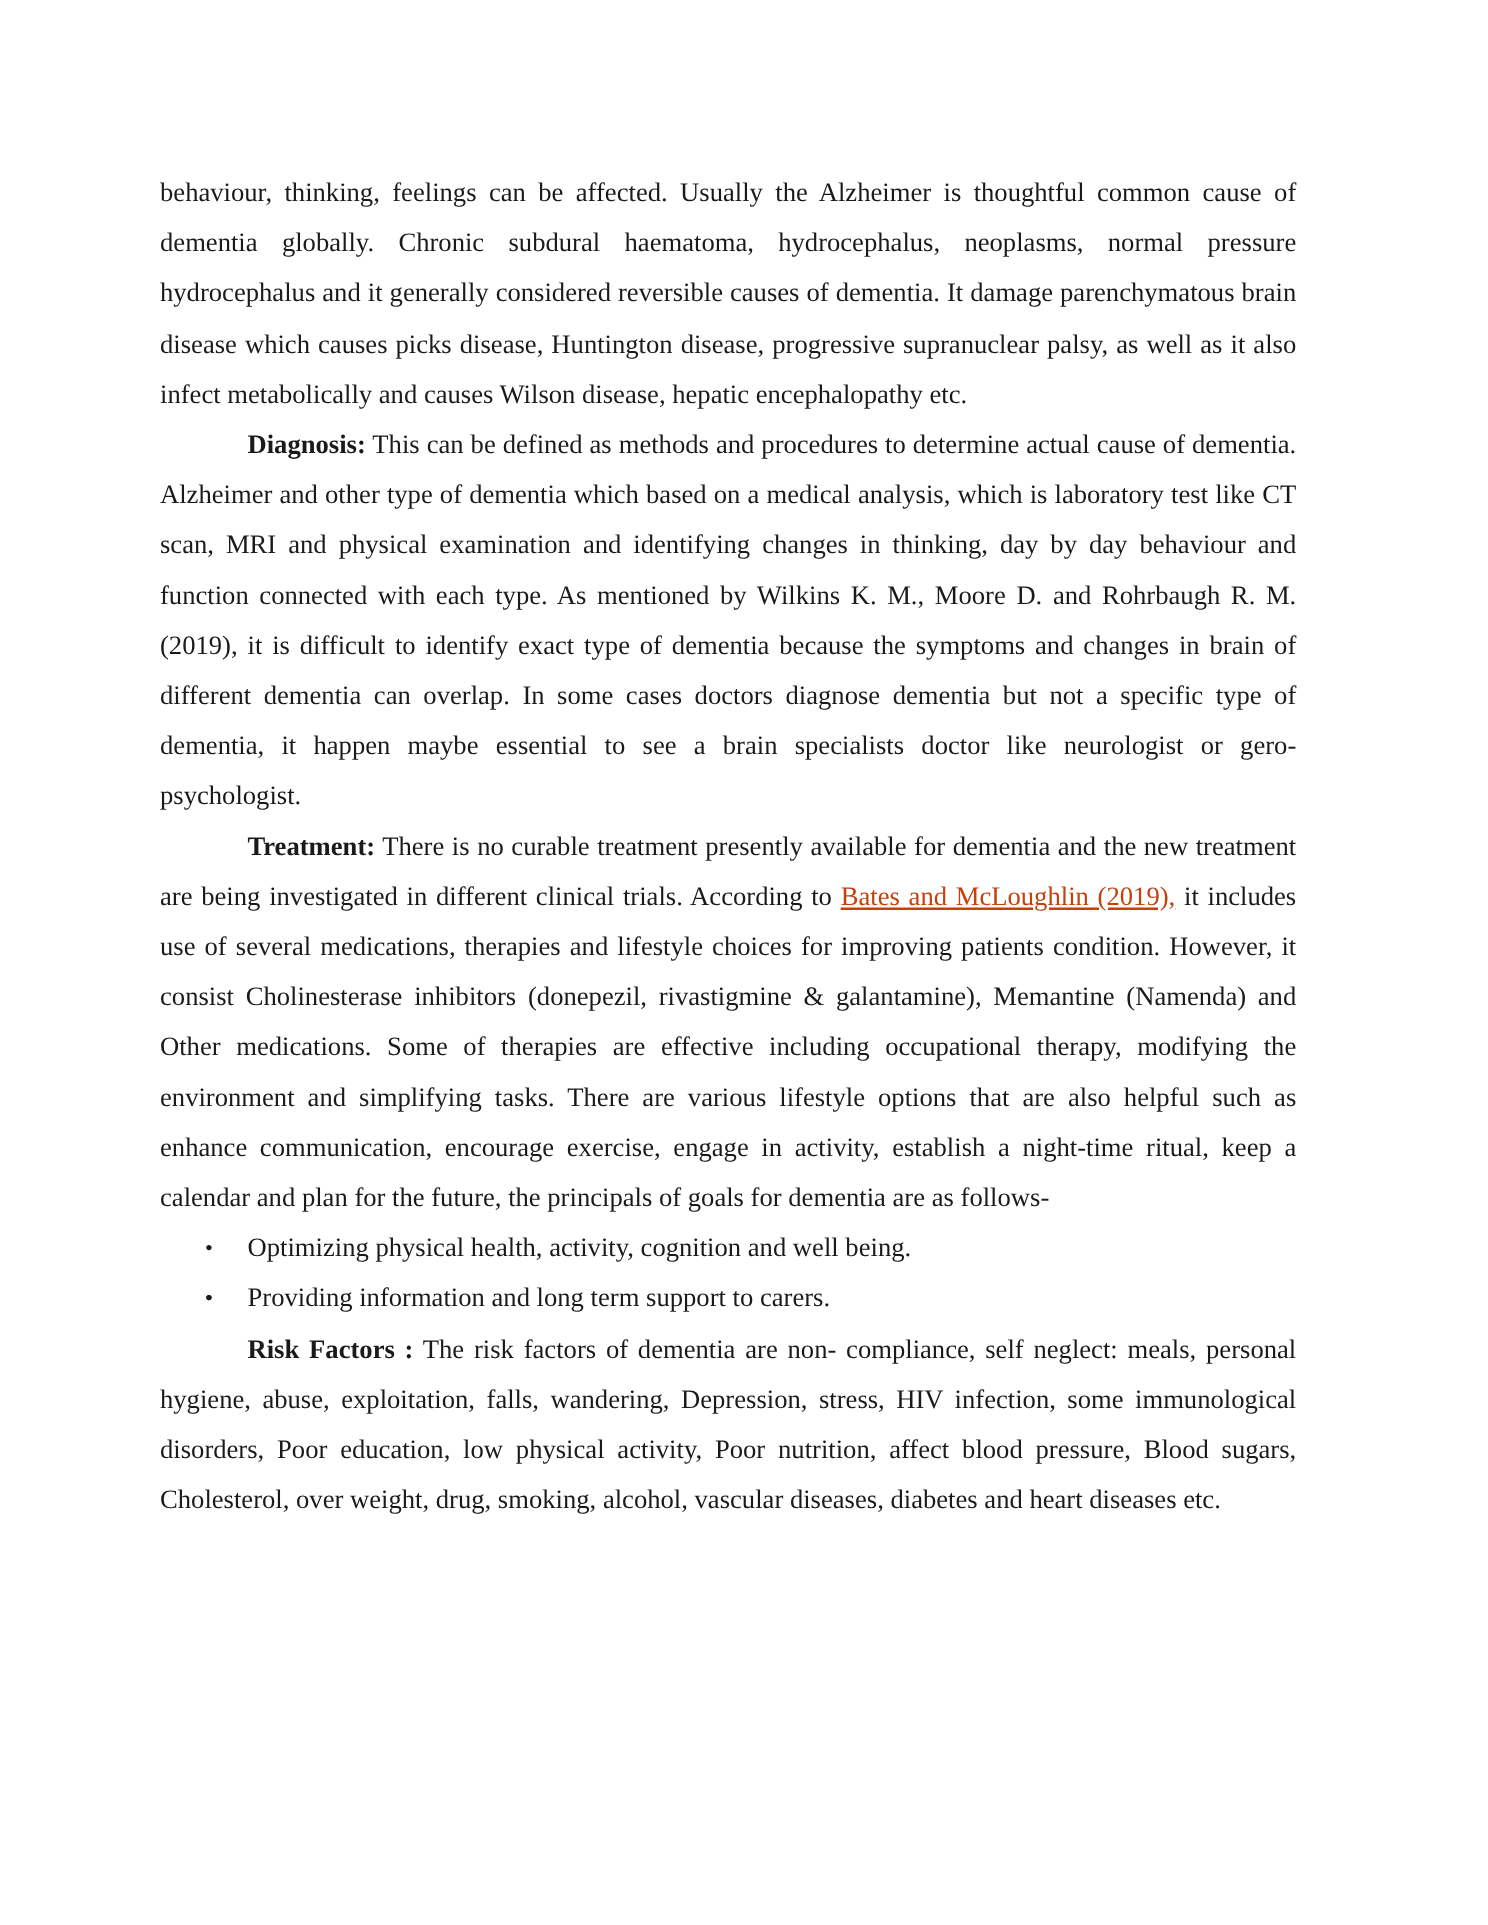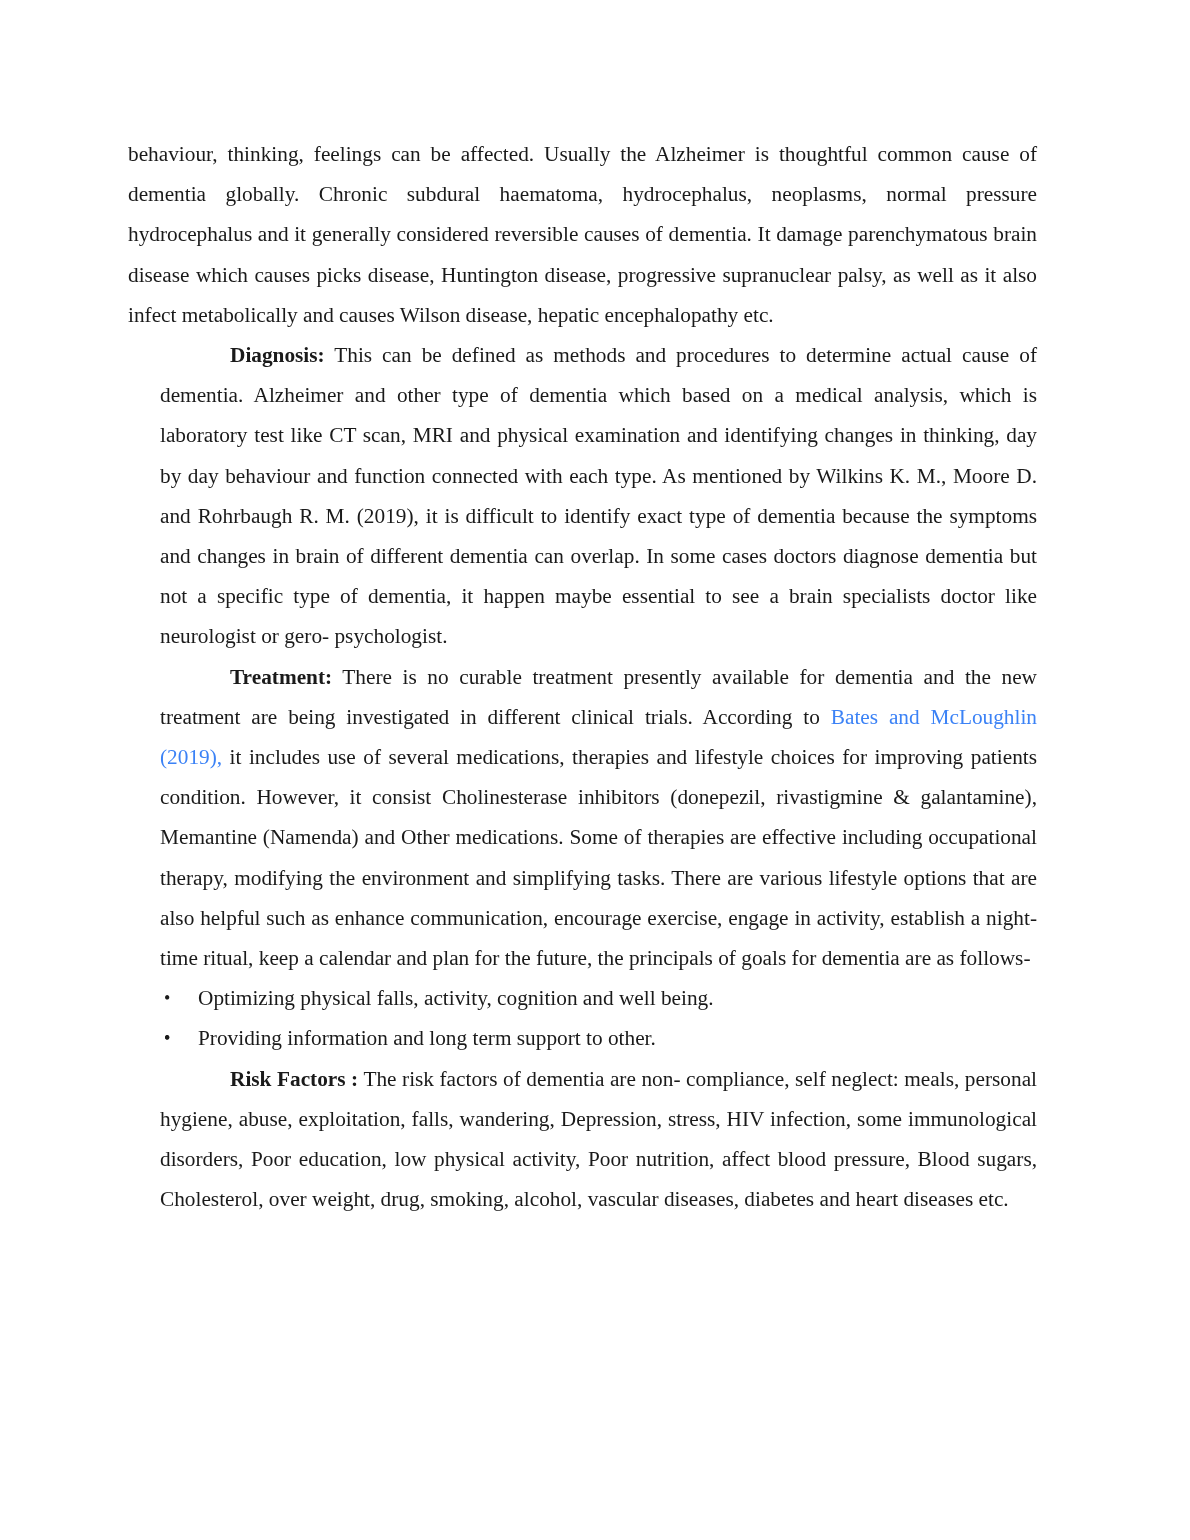--- a/index.html
+++ b/index.html
@@ -3,41 +3,41 @@
 <meta charset="utf-8">
 <style>
   html, body { margin: 0; padding: 0; background: #ffffff; }
   body { width: 1190px; height: 1540px; position: relative; overflow: hidden; }
   .page {
     position: absolute; left: 128px; top: 134px; width: 909px;
     font-family: "Liberation Serif", "DejaVu Serif", serif;
     font-size: 21.3px; line-height: 40.2px; color: #1a1a1a;
   }
   .para { margin: 0; text-align: justify; }
-  .indent { text-indent: 70px; margin-left: 32px; }
+  .indent { text-indent: 70px; }
   .bold { font-weight: bold; }
-  .cite { color: #3b82f6; }
+  .cite { color: #c2410c; text-decoration: underline; }
   ul.goals { list-style: none; margin: 0; padding: 0; }
   ul.goals li { position: relative; padding-left: 70px; }
   ul.goals li .bullet {
     position: absolute; left: 36px; top: 0; font-size: 18px;
   }
 </style>
 </head>
 <body>
 
 <div class="page">
 
   <p class="para">behaviour, thinking, feelings can be affected. Usually the Alzheimer is thoughtful common cause of dementia globally. Chronic subdural haematoma, hydrocephalus, neoplasms, normal pressure hydrocephalus and it generally considered reversible causes of dementia. It damage parenchymatous brain disease which causes picks disease, Huntington disease, progressive supranuclear palsy, as well as it also infect metabolically and causes Wilson disease, hepatic encephalopathy etc.</p>
 
   <p class="para indent"><span class="bold">Diagnosis:</span><span> This can be defined as methods and procedures to determine actual cause of dementia. Alzheimer and other type of dementia which based on a medical analysis, which is laboratory test like CT scan, MRI and physical examination and identifying  changes in thinking, day by day behaviour and function connected with each type. As mentioned by Wilkins K. M., Moore D. and Rohrbaugh R. M. (2019), it is difficult to identify exact type of dementia because the symptoms and changes in brain of different dementia can overlap. In some cases doctors diagnose dementia but not a specific type of dementia, it happen maybe essential to see a brain specialists doctor like neurologist or gero- psychologist.</span></p>
 
   <p class="para indent"><span class="bold">Treatment:</span><span> There is no curable treatment presently available for dementia and the new treatment are being investigated in different clinical trials. According to </span><span class="cite">Bates and McLoughlin (2019),</span><span> it includes use of several medications, therapies and lifestyle choices for improving patients condition. However, it consist Cholinesterase inhibitors (donepezil, rivastigmine &amp; galantamine), Memantine (Namenda) and Other medications. Some of therapies are effective including occupational therapy, modifying the environment and simplifying tasks. There are various lifestyle options that are also helpful such as enhance communication, encourage exercise, engage in activity, establish a night-time ritual, keep a calendar and plan for the future, the principals of goals for dementia are as follows-</span></p>
 
   <ul class="goals">
-    <li><span class="bullet">•</span><span>Optimizing physical falls, activity, cognition and well being.</span></li>
+    <li><span class="bullet">•</span><span>Optimizing physical health, activity, cognition and well being.</span></li>
     <li><span class="bullet">•</span></li>
-    <li><span class="bullet">•</span><span>Providing information and long term support to other.</span></li>
+    <li><span class="bullet">•</span><span>Providing information and long term support to carers.</span></li>
   </ul>
 
   <p class="para indent"><span class="bold">Risk Factors :</span><span> The risk factors of dementia are non- compliance, self neglect: meals, personal hygiene, abuse, exploitation, falls, wandering, Depression, stress, HIV infection, some immunological disorders, Poor education, low physical activity, Poor nutrition, affect blood pressure, Blood sugars, Cholesterol, over weight, drug, smoking, alcohol, vascular diseases, diabetes and heart diseases etc.</span></p>
 
 </div>
 
 </body></html>

